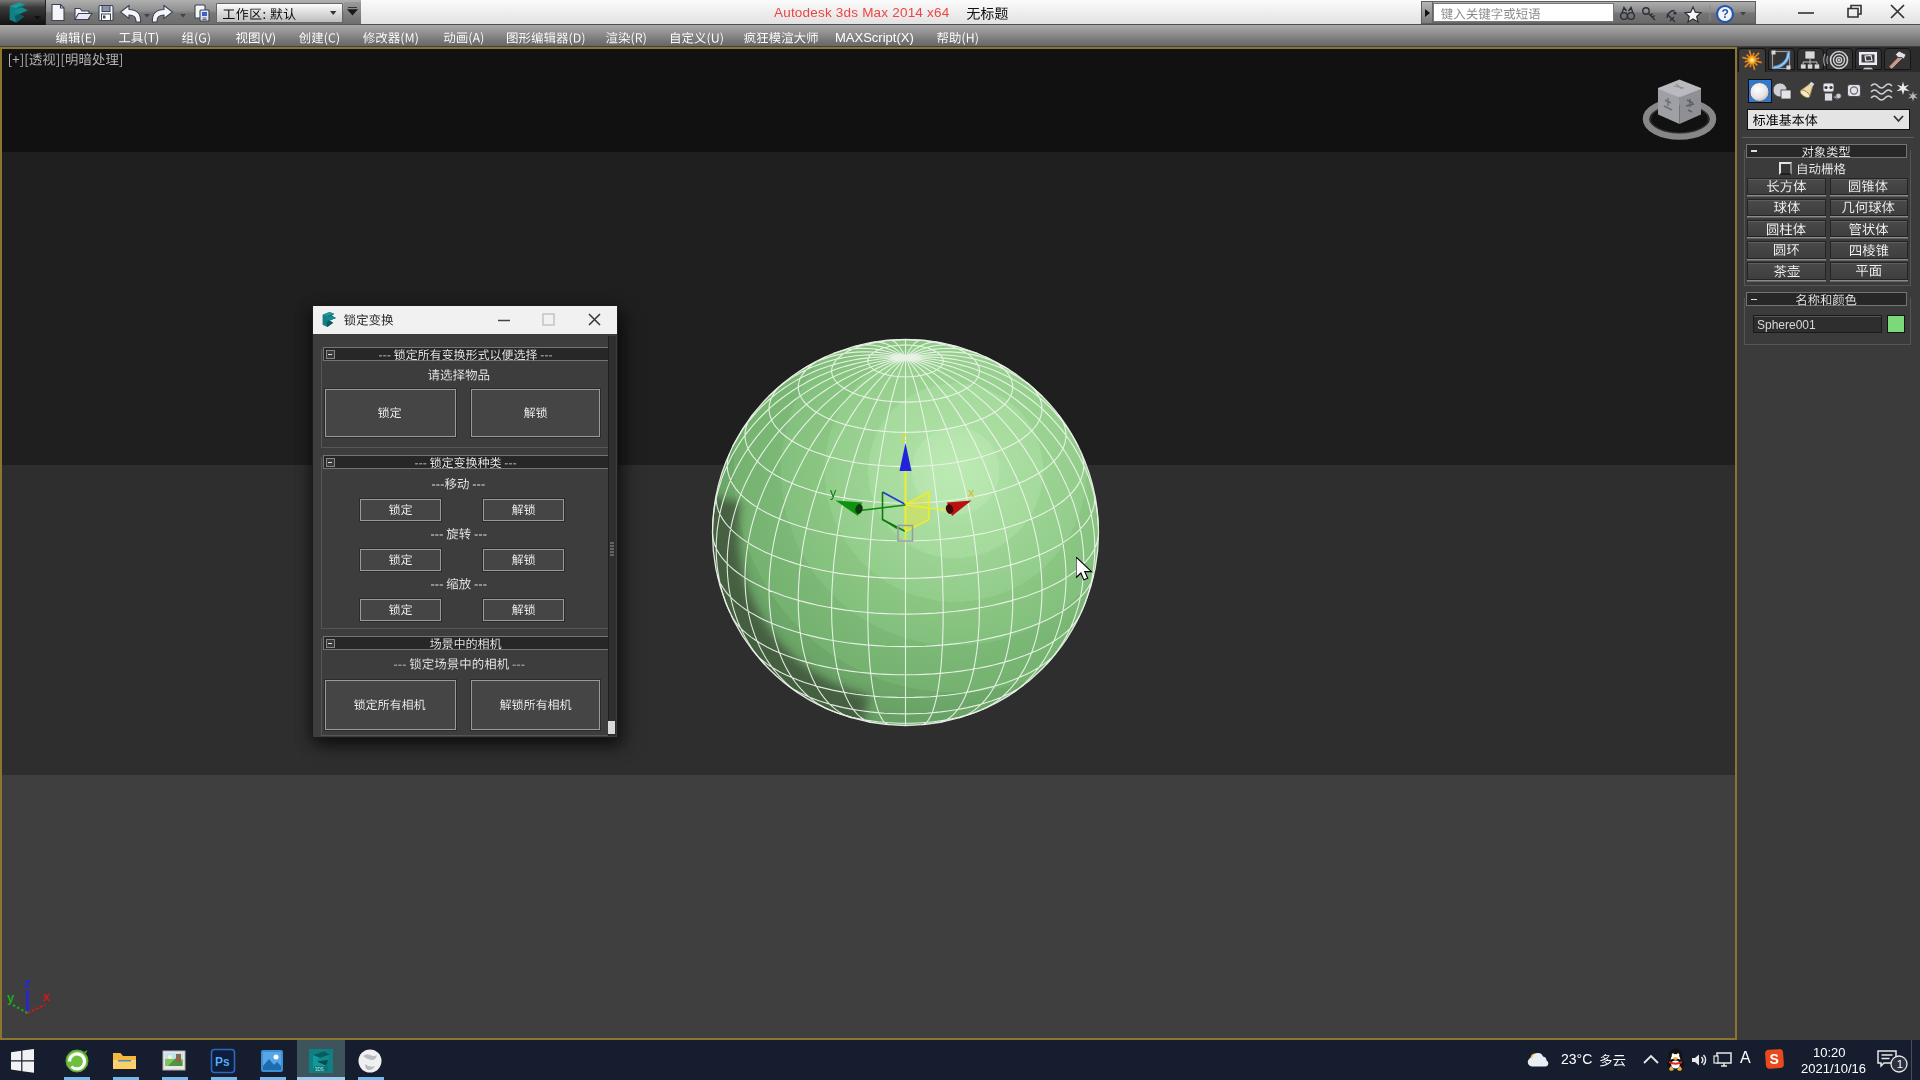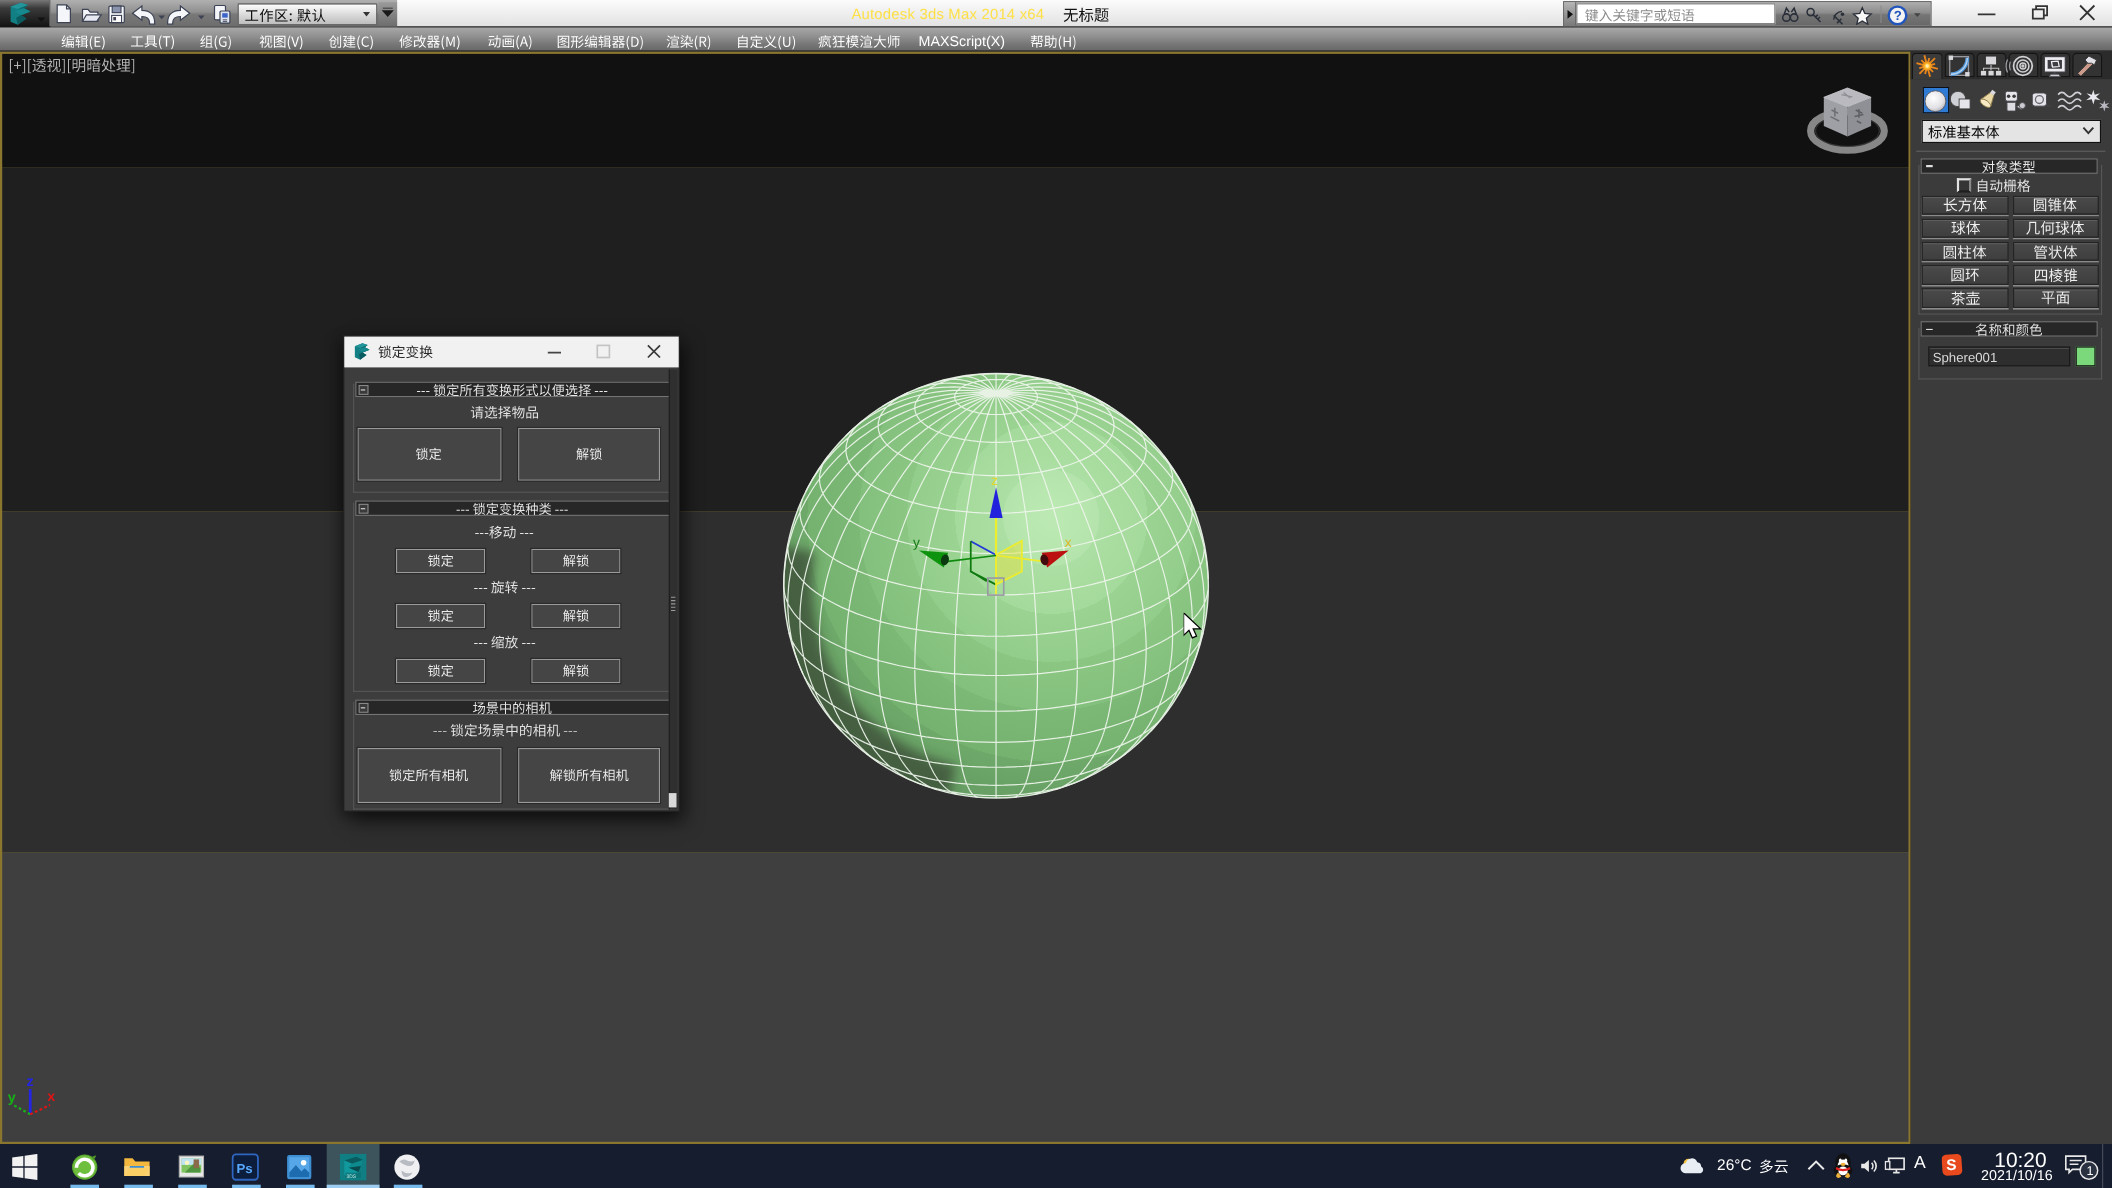--- a/index.html
+++ b/index.html
@@ -35,21 +35,21 @@
 <div style="position:absolute;left:222.0px;top:6.5px;line-height:0"><svg width="74.8" height="14.0" viewBox="-0.3 -11.9 74.8 14.0">
       <path d="M1.4 -9.5H11.7V-8.4H1.4ZM0.7 -0.9H12.4V0.0H0.7ZM5.9 -8.9H7.0V-0.5H5.9Z M19.7 -8.7H25.9V-7.8H19.3ZM21.4 -5.9H25.6V-5.0H21.4ZM21.4 -3.1H25.8V-2.1H21.4ZM20.9 -8.4H21.9V1.0H20.9ZM20.2 -10.8 21.2 -10.5Q20.8 -9.5 20.3 -8.5Q19.8 -7.5 19.3 -6.6Q18.7 -5.8 18.1 -5.1Q18.0 -5.2 17.9 -5.3Q17.8 -5.4 17.6 -5.5Q17.5 -5.7 17.4 -5.7Q18.0 -6.4 18.5 -7.2Q19.0 -8.0 19.5 -8.9Q19.9 -9.8 20.2 -10.8ZM17.1 -10.9 18.0 -10.6Q17.6 -9.5 17.0 -8.4Q16.5 -7.3 15.8 -6.4Q15.1 -5.4 14.4 -4.7Q14.4 -4.8 14.3 -5.0Q14.2 -5.2 14.1 -5.4Q14.0 -5.6 13.9 -5.7Q14.5 -6.3 15.1 -7.2Q15.7 -8.0 16.2 -8.9Q16.7 -9.9 17.1 -10.9ZM15.7 -7.5 16.7 -8.5 16.7 -8.5V1.0H15.7Z M36.3 -8.6 37.2 -8.3Q36.4 -6.8 35.3 -5.5Q34.2 -4.2 33.0 -3.1Q31.8 -2.0 30.5 -1.2Q30.4 -1.3 30.3 -1.4Q30.2 -1.6 30.0 -1.7Q29.9 -1.9 29.7 -1.9Q31.0 -2.7 32.2 -3.8Q33.5 -4.8 34.5 -6.1Q35.5 -7.3 36.3 -8.6ZM30.2 -7.6 30.9 -8.2Q31.7 -7.5 32.7 -6.7Q33.6 -5.8 34.6 -5.0Q35.5 -4.1 36.3 -3.3Q37.1 -2.6 37.6 -1.9L36.8 -1.2Q36.3 -1.8 35.6 -2.6Q34.8 -3.4 33.9 -4.3Q33.0 -5.2 32.0 -6.0Q31.1 -6.9 30.2 -7.6ZM38.8 -10.2V-9.3H29.0V-0.3H39.2V0.6H28.1V-10.2Z M42.0 -5.1Q41.7 -5.1 41.4 -5.3Q41.1 -5.6 41.1 -6.0Q41.1 -6.4 41.4 -6.6Q41.7 -6.9 42.0 -6.9Q42.4 -6.9 42.6 -6.6Q42.9 -6.4 42.9 -6.0Q42.9 -5.6 42.6 -5.3Q42.4 -5.1 42.0 -5.1ZM42.0 0.2Q41.7 0.2 41.4 -0.1Q41.1 -0.3 41.1 -0.7Q41.1 -1.1 41.4 -1.4Q41.7 -1.6 42.0 -1.6Q42.4 -1.6 42.6 -1.4Q42.9 -1.1 42.9 -0.7Q42.9 -0.3 42.6 -0.1Q42.4 0.2 42.0 0.2Z M54.2 -7.2H59.9V-6.2H54.2ZM57.4 -9.9 58.0 -10.2Q58.3 -9.9 58.6 -9.6Q58.9 -9.2 59.1 -8.8Q59.4 -8.5 59.5 -8.2L58.9 -7.8Q58.7 -8.0 58.5 -8.4Q58.2 -8.8 58.0 -9.2Q57.7 -9.6 57.4 -9.9ZM49.4 -9.8V-6.6H53.1V-9.8ZM48.7 -10.5H53.8V-5.9H48.7ZM49.7 -9.1 50.2 -9.2Q50.3 -8.8 50.4 -8.2Q50.6 -7.6 50.6 -7.2L50.1 -7.1Q50.1 -7.5 50.0 -8.1Q49.8 -8.6 49.7 -9.1ZM50.2 -1.5 50.8 -1.6Q50.9 -1.1 50.9 -0.4Q51.0 0.2 51.0 0.6L50.3 0.7Q50.3 0.3 50.3 -0.4Q50.2 -1.0 50.2 -1.5ZM51.4 -1.6 52.0 -1.7Q52.2 -1.2 52.3 -0.6Q52.5 -0.0 52.5 0.4L51.9 0.5Q51.8 0.1 51.7 -0.5Q51.6 -1.1 51.4 -1.6ZM52.8 -1.6 53.4 -1.8Q53.6 -1.4 53.7 -1.0Q53.9 -0.5 54.0 -0.2L53.3 0.0Q53.2 -0.3 53.1 -0.8Q52.9 -1.2 52.8 -1.6ZM49.0 -1.8 49.7 -1.6Q49.5 -1.0 49.2 -0.4Q48.9 0.3 48.6 0.8L48.0 0.5Q48.2 0.2 48.4 -0.2Q48.6 -0.6 48.7 -1.1Q48.9 -1.5 49.0 -1.8ZM52.3 -9.2 52.9 -9.0Q52.8 -8.5 52.6 -7.9Q52.4 -7.4 52.2 -7.0L51.8 -7.1Q51.9 -7.4 52.0 -7.8Q52.1 -8.2 52.2 -8.6Q52.3 -8.9 52.3 -9.2ZM48.3 -3.0Q49.0 -3.0 49.9 -3.1Q50.9 -3.1 51.9 -3.2Q53.0 -3.2 54.0 -3.3L54.0 -2.5Q52.5 -2.4 51.0 -2.3Q49.5 -2.2 48.4 -2.1ZM48.6 -4.9H53.8V-4.1H48.6ZM51.0 -10.1H51.6V-6.1H51.7V-2.8H50.9V-6.1H51.0ZM57.2 -6.6Q57.4 -5.1 57.8 -3.8Q58.2 -2.5 58.8 -1.4Q59.4 -0.4 60.3 0.2Q60.2 0.3 60.0 0.4Q59.9 0.6 59.8 0.7Q59.7 0.9 59.6 1.0Q58.7 0.3 58.1 -0.9Q57.5 -2.0 57.1 -3.4Q56.7 -4.9 56.5 -6.5ZM56.4 -10.9H57.3V-8.0Q57.3 -6.9 57.2 -5.8Q57.1 -4.6 56.8 -3.5Q56.5 -2.3 56.0 -1.2Q55.4 -0.1 54.5 1.0Q54.4 0.8 54.2 0.7Q53.9 0.5 53.8 0.4Q54.7 -0.6 55.2 -1.6Q55.7 -2.7 56.0 -3.8Q56.2 -4.9 56.3 -6.0Q56.4 -7.0 56.4 -8.0Z M69.0 -10.9H70.0Q70.0 -9.5 70.0 -8.1Q69.9 -6.7 69.7 -5.4Q69.6 -4.1 69.2 -2.9Q68.8 -1.7 68.2 -0.7Q67.5 0.3 66.5 1.0Q66.4 0.9 66.2 0.7Q66.0 0.5 65.8 0.4Q66.7 -0.3 67.4 -1.3Q68.0 -2.2 68.3 -3.3Q68.7 -4.5 68.8 -5.7Q68.9 -7.0 69.0 -8.3Q69.0 -9.6 69.0 -10.9ZM69.9 -7.0Q69.9 -6.6 70.1 -5.9Q70.2 -5.3 70.4 -4.4Q70.6 -3.6 71.0 -2.7Q71.4 -1.8 72.0 -1.0Q72.6 -0.2 73.5 0.3Q73.3 0.4 73.1 0.6Q72.9 0.8 72.8 1.0Q71.9 0.4 71.3 -0.4Q70.7 -1.3 70.2 -2.2Q69.8 -3.2 69.6 -4.1Q69.3 -5.0 69.2 -5.7Q69.1 -6.5 69.0 -6.9ZM62.8 -10.1 63.4 -10.7Q63.8 -10.4 64.1 -10.1Q64.5 -9.7 64.8 -9.4Q65.2 -9.1 65.4 -8.8L64.7 -8.1Q64.5 -8.4 64.2 -8.7Q63.8 -9.1 63.5 -9.4Q63.1 -9.8 62.8 -10.1ZM63.6 0.5 63.4 -0.4 63.7 -0.8 66.3 -2.6Q66.3 -2.4 66.4 -2.1Q66.5 -1.9 66.6 -1.7Q65.6 -1.1 65.1 -0.7Q64.5 -0.3 64.2 -0.1Q63.9 0.2 63.8 0.3Q63.6 0.4 63.6 0.5ZM61.5 -6.8H64.4V-5.9H61.5ZM63.6 0.5Q63.5 0.4 63.4 0.3Q63.3 0.1 63.2 0.0Q63.1 -0.1 63.0 -0.2Q63.2 -0.3 63.5 -0.7Q63.7 -1.0 63.7 -1.4V-6.8H64.7V-0.7Q64.7 -0.7 64.6 -0.6Q64.4 -0.6 64.3 -0.4Q64.1 -0.3 63.9 -0.1Q63.8 0.1 63.7 0.2Q63.6 0.4 63.6 0.5Z" fill="#111"></path>
     </svg></div>
 <svg class="ab" style="left:329px;top:10px" width="10" height="8">
     <path d="M1 1 l3.2 4 3.2,-4 z" fill="#333"></path>
   </svg>
 <div style="position:absolute;left:344px;top:2px;width:17px;height:21px;background:linear-gradient(180deg,#9a9a9a,#6f6f6f)"></div>
 <svg class="ab" style="left:347px;top:7px" width="12" height="11">
     <path d="M1 0 l9 0 M1.5 3 l4 4.5 4,-4.5 z" stroke="#1a1a1a" fill="#1a1a1a" stroke-width="1.4"></path>
   </svg>
-<div class="ab" style="left:774px;top:5px;font-size:13.5px;color:#fde047;letter-spacing:0.2px">Autodesk 3ds Max  2014 x64</div>
+<div class="ab" style="left:774px;top:5px;font-size:13.5px;color:#ef4444;letter-spacing:0.2px">Autodesk 3ds Max  2014 x64</div>
 <div style="position:absolute;left:966.0px;top:5.5px;line-height:0"><svg width="42.9" height="14.9" viewBox="-0.4 -12.8 42.9 14.9">
       <path d="M0.7 -6.7H13.3V-5.7H0.7ZM1.6 -10.8H12.5V-9.8H1.6ZM7.2 -5.9H8.2V-0.8Q8.2 -0.5 8.4 -0.3Q8.6 -0.2 9.1 -0.2Q9.2 -0.2 9.6 -0.2Q9.9 -0.2 10.3 -0.2Q10.7 -0.2 11.0 -0.2Q11.4 -0.2 11.5 -0.2Q11.9 -0.2 12.1 -0.4Q12.2 -0.6 12.3 -1.0Q12.4 -1.5 12.4 -2.5Q12.5 -2.4 12.7 -2.3Q12.9 -2.2 13.1 -2.1Q13.3 -2.1 13.4 -2.0Q13.4 -0.9 13.2 -0.3Q13.0 0.3 12.7 0.6Q12.3 0.8 11.6 0.8Q11.5 0.8 11.3 0.8Q11.0 0.8 10.6 0.8Q10.3 0.8 10.0 0.8Q9.6 0.8 9.3 0.8Q9.1 0.8 9.0 0.8Q8.3 0.8 7.9 0.6Q7.5 0.5 7.3 0.1Q7.2 -0.2 7.2 -0.8ZM6.3 -10.4H7.3Q7.3 -9.4 7.2 -8.3Q7.2 -7.2 7.0 -6.1Q6.8 -5.0 6.4 -4.0Q6.0 -2.9 5.3 -2.0Q4.7 -1.0 3.7 -0.2Q2.7 0.6 1.3 1.1Q1.2 0.9 1.0 0.7Q0.8 0.4 0.6 0.3Q1.9 -0.3 2.9 -1.0Q3.9 -1.7 4.5 -2.6Q5.1 -3.5 5.4 -4.5Q5.8 -5.4 6.0 -6.5Q6.1 -7.5 6.2 -8.5Q6.2 -9.5 6.3 -10.4Z M20.5 -10.7H26.6V-9.7H20.5ZM19.9 -7.3H27.4V-6.4H19.9ZM22.9 -6.9H24.0V-0.2Q24.0 0.2 23.9 0.5Q23.7 0.7 23.4 0.9Q23.1 1.0 22.6 1.0Q22.1 1.1 21.4 1.1Q21.4 0.8 21.3 0.5Q21.2 0.2 21.1 -0.0Q21.6 -0.0 22.1 -0.0Q22.5 0.0 22.6 -0.0Q22.8 -0.0 22.8 -0.1Q22.9 -0.1 22.9 -0.3ZM24.9 -4.5 25.8 -4.8Q26.2 -4.1 26.5 -3.4Q26.8 -2.6 27.0 -1.9Q27.3 -1.1 27.4 -0.6L26.4 -0.2Q26.3 -0.8 26.1 -1.5Q25.9 -2.3 25.6 -3.1Q25.2 -3.9 24.9 -4.5ZM20.9 -4.8 21.8 -4.6Q21.6 -3.8 21.3 -3.0Q21.0 -2.2 20.7 -1.5Q20.3 -0.8 19.9 -0.2Q19.9 -0.3 19.7 -0.4Q19.5 -0.5 19.4 -0.6Q19.2 -0.7 19.1 -0.8Q19.7 -1.6 20.1 -2.6Q20.6 -3.7 20.9 -4.8ZM14.7 -8.8H19.7V-7.8H14.7ZM16.8 -11.8H17.9V1.1H16.8ZM16.7 -8.2 17.4 -8.0Q17.2 -7.2 17.0 -6.4Q16.7 -5.5 16.4 -4.7Q16.1 -3.9 15.7 -3.2Q15.3 -2.5 14.9 -2.0Q14.9 -2.2 14.8 -2.3Q14.7 -2.5 14.5 -2.7Q14.4 -2.9 14.3 -3.0Q14.8 -3.6 15.3 -4.5Q15.7 -5.3 16.1 -6.3Q16.5 -7.3 16.7 -8.2ZM17.8 -7.5Q17.9 -7.4 18.2 -7.0Q18.5 -6.7 18.8 -6.3Q19.1 -5.9 19.4 -5.5Q19.7 -5.2 19.8 -5.0L19.1 -4.2Q19.0 -4.5 18.8 -4.9Q18.5 -5.2 18.2 -5.7Q17.9 -6.1 17.7 -6.5Q17.4 -6.8 17.3 -7.0Z M30.5 -8.6V-7.5H33.3V-8.6ZM30.5 -10.4V-9.4H33.3V-10.4ZM29.5 -11.2H34.3V-6.8H29.5ZM28.7 -5.7H35.0V-4.9H28.7ZM35.0 -11.1H41.4V-10.3H35.0ZM31.5 -5.5H32.4V-0.1L31.5 -0.7ZM31.9 -3.4H34.8V-2.6H31.9ZM37.7 -10.8 38.7 -10.6Q38.5 -10.1 38.3 -9.5Q38.1 -9.0 37.9 -8.6L37.1 -8.8Q37.2 -9.2 37.4 -9.8Q37.6 -10.4 37.7 -10.8ZM30.3 -2.8Q30.7 -1.9 31.3 -1.3Q31.9 -0.8 32.7 -0.5Q33.5 -0.2 34.5 -0.1Q35.4 -0.1 36.6 -0.1Q36.8 -0.1 37.3 -0.1Q37.7 -0.1 38.4 -0.1Q39.0 -0.1 39.6 -0.1Q40.2 -0.1 40.7 -0.1Q41.2 -0.1 41.5 -0.1Q41.4 0.1 41.3 0.3Q41.1 0.6 41.1 0.8H40.1H36.6Q35.3 0.8 34.2 0.7Q33.1 0.6 32.2 0.2Q31.4 -0.1 30.8 -0.8Q30.1 -1.5 29.7 -2.5ZM35.6 -8.9H40.7V-3.1H39.8V-8.1H36.4V-3.0H35.6ZM29.7 -4.2 30.6 -4.2Q30.5 -2.5 30.2 -1.2Q29.9 0.2 29.2 1.1Q29.2 1.0 29.0 0.9Q28.9 0.8 28.7 0.7Q28.6 0.6 28.5 0.6Q29.2 -0.2 29.4 -1.5Q29.7 -2.7 29.7 -4.2ZM37.7 -7.4H38.6Q38.6 -5.9 38.4 -4.8Q38.3 -3.7 37.9 -2.8Q37.6 -2.0 36.8 -1.4Q36.1 -0.8 34.9 -0.4Q34.9 -0.5 34.7 -0.7Q34.5 -1.0 34.4 -1.1Q35.5 -1.4 36.2 -1.9Q36.8 -2.5 37.1 -3.2Q37.5 -4.0 37.6 -5.0Q37.7 -6.1 37.7 -7.4ZM38.2 -2.6 38.8 -3.2Q39.3 -2.9 39.7 -2.5Q40.2 -2.1 40.7 -1.8Q41.1 -1.4 41.4 -1.1L40.7 -0.5Q40.4 -0.8 40.0 -1.1Q39.6 -1.5 39.1 -1.9Q38.7 -2.3 38.2 -2.6Z" fill="#111"></path>
     </svg></div>
 <div style="position:absolute;left:1421px;top:1px;width:335px;height:23px;background:linear-gradient(180deg,#adadad 0%,#8d8d8d 45%,#757575 55%,#696969 100%);border:1px solid #5e5e5e"></div>
 <div style="position:absolute;left:1422px;top:2px;width:11px;height:21px;background:linear-gradient(180deg,#b5b5b5,#7a7a7a);border-right:1px solid #666"></div>
 <svg class="ab" style="left:1424px;top:8px" width="8" height="10">
     <path d="M1 1 l5 4 -5 4 z" fill="#111"></path>
   </svg>
 <div style="position:absolute;left:1433px;top:3px;width:181px;height:19px;background:#fff;border:1px solid #777"></div>
 <div style="position:absolute;left:1440.0px;top:7.0px;line-height:0"><svg width="101.1" height="13.7" viewBox="-0.7 -11.6 101.1 13.7">
@@ -504,21 +504,21 @@
     <text x="7" y="23" font-size="4.5" fill="#c0e8e8" font-family="Liberation Sans,sans-serif">3DS</text>
   </svg>
 <svg class="ab" style="left:357px;top:1048px" width="26" height="26">
     <circle cx="13" cy="13" r="11.5" fill="#f0f0f2"></circle>
     <path d="M6 8 q4 -3 7 -1 q4 2 7 0 q-1 5 -5 5 q-4 0 -9 -4 M8 16 q5 4 10 2 q-2 4 -6 4 q-4 0 -4 -6" fill="#b8bcc2"></path>
   </svg>
 <svg class="ab" style="left:1526px;top:1050px" width="28" height="22">
     <circle cx="9" cy="8" r="4.5" fill="#f4c33f"></circle>
     <path d="M6 16.5 a4.5 4.5 0 0 1 0.5 -9 a5.5 5.5 0 0 1 10.5 -1 a4 4 0 0 1 3.5 4 a3.2 3.2 0 0 1 -0.5 6 Z" fill="#e8eef4"></path>
   </svg>
-<div class="ab" style="left:1561px;top:1051px;font-size:14px;color:#fff">26°C</div>
+<div class="ab" style="left:1561px;top:1051px;font-size:14px;color:#fff">23°C</div>
 <div style="position:absolute;left:1599.0px;top:1053.0px;line-height:0"><svg width="27.2" height="14.5" viewBox="0.0 -12.4 27.2 14.5">
       <path d="M4.0 -7.8 4.8 -8.3Q5.3 -8.0 5.9 -7.5Q6.5 -7.1 6.8 -6.7L6.1 -6.2Q5.8 -6.4 5.5 -6.7Q5.2 -7.0 4.8 -7.3Q4.4 -7.5 4.0 -7.8ZM9.7 -10.2H9.9L10.1 -10.2L10.8 -9.8Q10.1 -8.7 9.1 -7.8Q8.1 -6.9 6.8 -6.2Q5.6 -5.5 4.2 -5.0Q2.9 -4.5 1.5 -4.2Q1.5 -4.4 1.3 -4.7Q1.2 -5.0 1.1 -5.1Q2.3 -5.4 3.6 -5.8Q4.9 -6.2 6.1 -6.8Q7.3 -7.5 8.2 -8.3Q9.2 -9.1 9.7 -10.0ZM5.2 -10.2H9.9V-9.3H5.2ZM6.2 -11.4 7.3 -11.1Q6.4 -10.1 5.1 -9.1Q3.9 -8.1 2.2 -7.3Q2.1 -7.4 2.0 -7.6Q1.9 -7.7 1.7 -7.8Q1.6 -7.9 1.5 -8.0Q2.6 -8.5 3.5 -9.0Q4.4 -9.6 5.1 -10.2Q5.7 -10.8 6.2 -11.4ZM5.9 -2.8 6.7 -3.3Q7.1 -3.0 7.5 -2.7Q7.9 -2.4 8.2 -2.1Q8.6 -1.8 8.8 -1.5L7.9 -1.0Q7.7 -1.2 7.4 -1.6Q7.0 -1.9 6.7 -2.2Q6.3 -2.5 5.9 -2.8ZM11.7 -5.4H11.9L12.1 -5.4L12.7 -5.0Q12.0 -3.5 10.9 -2.5Q9.7 -1.4 8.2 -0.7Q6.7 0.0 4.9 0.5Q3.2 0.9 1.4 1.1Q1.4 1.0 1.3 0.8Q1.3 0.6 1.2 0.4Q1.1 0.2 1.0 0.1Q2.7 -0.0 4.4 -0.4Q6.0 -0.8 7.5 -1.4Q8.9 -2.1 10.0 -3.0Q11.1 -3.9 11.7 -5.2ZM7.4 -5.4H11.9V-4.5H7.4ZM8.4 -6.7 9.5 -6.4Q8.8 -5.6 7.9 -4.8Q7.1 -4.0 5.9 -3.3Q4.8 -2.6 3.3 -2.1Q3.3 -2.2 3.2 -2.3Q3.1 -2.5 2.9 -2.6Q2.8 -2.7 2.7 -2.8Q4.1 -3.3 5.2 -4.0Q6.3 -4.6 7.1 -5.3Q7.9 -6.0 8.4 -6.7Z M15.7 -10.3H24.9V-9.2H15.7ZM14.3 -6.4H26.3V-5.4H14.3ZM21.9 -3.7 22.8 -4.2Q23.4 -3.4 24.0 -2.6Q24.6 -1.7 25.1 -0.9Q25.6 -0.1 26.0 0.6L25.0 1.1Q24.7 0.5 24.2 -0.4Q23.6 -1.2 23.0 -2.1Q22.4 -3.0 21.9 -3.7ZM15.4 0.6Q15.4 0.5 15.3 0.3Q15.2 0.1 15.2 -0.2Q15.1 -0.4 15.0 -0.5Q15.3 -0.6 15.5 -0.9Q15.7 -1.1 16.1 -1.5Q16.2 -1.7 16.5 -2.2Q16.9 -2.7 17.3 -3.3Q17.7 -3.9 18.1 -4.7Q18.5 -5.4 18.8 -6.2L20.0 -5.8Q19.5 -4.7 18.8 -3.7Q18.2 -2.6 17.5 -1.7Q16.9 -0.8 16.2 -0.1V-0.0Q16.2 -0.0 16.1 0.0Q16.0 0.1 15.8 0.2Q15.6 0.3 15.5 0.4Q15.4 0.5 15.4 0.6ZM15.4 0.6 15.4 -0.3 16.2 -0.7 24.3 -1.3Q24.4 -1.1 24.4 -0.8Q24.5 -0.5 24.5 -0.4Q22.6 -0.2 21.2 -0.1Q19.8 0.1 18.8 0.1Q17.9 0.2 17.3 0.3Q16.7 0.3 16.3 0.4Q15.9 0.4 15.7 0.5Q15.6 0.5 15.4 0.6Z" fill="#ffffff"></path>
     </svg></div>
 <svg class="ab" style="left:1641px;top:1052px" width="20" height="16">
     <path d="M3 11 L10 4 L17 11" fill="none" stroke="#e8e8e8" stroke-width="1.8"></path>
   </svg>
 <svg class="ab" style="left:1666px;top:1048px" width="19" height="24">
     <ellipse cx="9.5" cy="9" rx="7" ry="8.5" fill="#111"></ellipse>
     <ellipse cx="9.5" cy="12.5" rx="5" ry="6.5" fill="#fff"></ellipse>
     <ellipse cx="9.5" cy="16" rx="8.5" ry="5.5" fill="#111"></ellipse>
@@ -536,20 +536,20 @@
 <svg class="ab" style="left:1713px;top:1051px" width="22" height="18">
     <rect x="4" y="2" width="14" height="10" fill="none" stroke="#e8e8e8" stroke-width="1.5"></rect>
     <path d="M8 15 L14 15 M11 12 L11 15" stroke="#e8e8e8" stroke-width="1.5"></path>
     <rect x="1" y="5" width="4" height="7" fill="#1b2232" stroke="#e8e8e8" stroke-width="1.2"></rect>
   </svg>
 <div class="ab" style="left:1740px;top:1049px;font-size:16px;color:#fff">A</div>
 <svg class="ab" style="left:1765px;top:1049px" width="20" height="21">
     <rect x="0.5" y="0.5" width="18" height="19" rx="4" fill="#e8491d" transform="rotate(-4 9 10)"></rect>
     <text x="4.4" y="15" font-family="Liberation Sans,sans-serif" font-size="14" font-weight="bold" fill="#fff">S</text>
   </svg>
-<div class="ab" style="left:1813px;top:1045px;font-size:19px;color:#fff">10:20</div>
+<div class="ab" style="left:1813px;top:1045px;font-size:13px;color:#fff">10:20</div>
 <div class="ab" style="left:1801px;top:1061px;font-size:13px;color:#fff">2021/10/16</div>
 <svg class="ab" style="left:1876px;top:1048px" width="34" height="26">
     <path d="M2 3 L20 3 L20 15 L8 15 L5 18 L5 15 L2 15 Z" fill="none" stroke="#e8e8e8" stroke-width="1.5"></path>
     <path d="M5.5 7 l11 0 M5.5 10.5 l8 0" stroke="#e8e8e8" stroke-width="1.4"></path>
     <circle cx="23" cy="16" r="8" fill="#2a3140" stroke="#e8e8e8" stroke-width="1.3"></circle>
     <text x="20.8" y="20.4" font-family="Liberation Sans,sans-serif" font-size="11.5" fill="#fff">1</text>
   </svg>
 <div style="position:absolute;left:1911px;top:1040px;width:1px;height:40px;background:rgba(255,255,255,0.22)"></div>
 </body></html>

